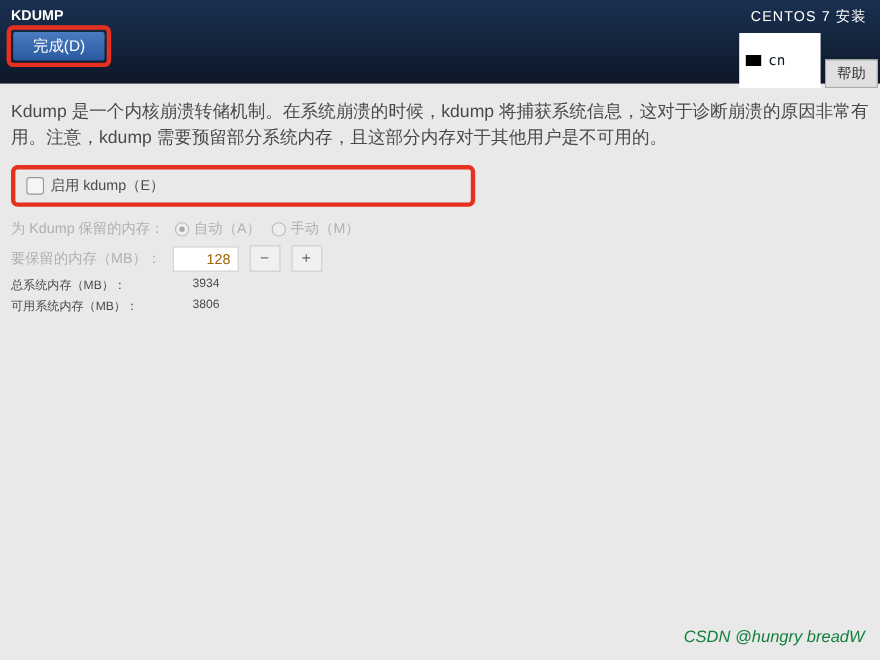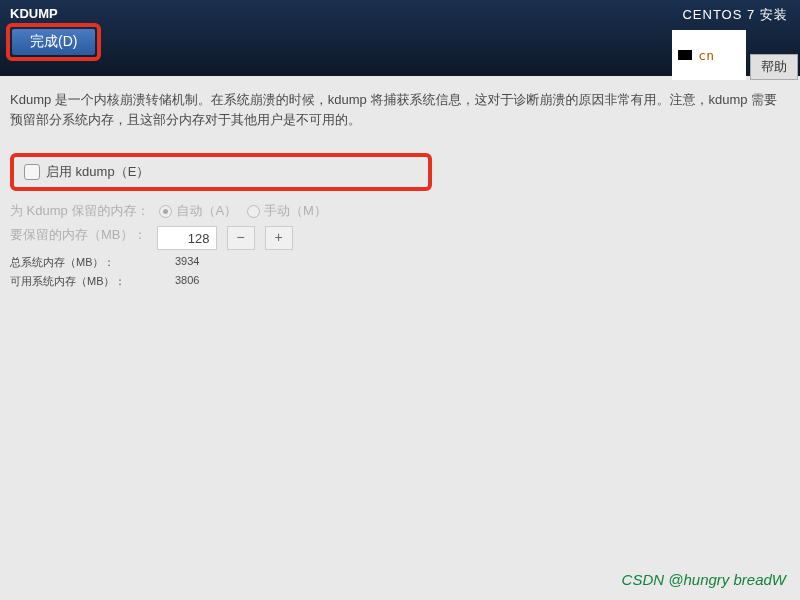--- a/index.html
+++ b/index.html
@@ -5,33 +5,33 @@
     * { margin: 0; padding: 0; box-sizing: border-box; }
     body { font-family: sans-serif; width: 800px; height: 600px; background: #e9e9e9; overflow: hidden; position: relative; }
     .header { background: linear-gradient(180deg, #1a3050 0%, #0d1828 100%); height: 76px; color: #fff; display: flex; justify-content: space-between; padding: 4px 0 0 0; }
     .header-left { display: flex; flex-direction: column; }
     .header-title { font-size: 13px; font-weight: bold; padding: 2px 10px; color: #fff; }
     .done-button-wrap { border: 4px solid #e63020; border-radius: 6px; display: inline-block; margin: 0 6px 2px 6px; padding: 2px; }
     .done-button { background: linear-gradient(180deg, #4a7abf 0%, #2a5a9f 100%); color: #fff; border: none; padding: 4px 18px; font-size: 14px; border-radius: 2px; cursor: pointer; text-align: center; }
     .header-right { display: flex; flex-direction: column; align-items: center; padding-right: 2px; }
     .header-right-title { font-size: 13px; color: #fff; padding: 2px 10px; letter-spacing: 1px; }
     .header-controls { display: flex; gap: 4px; margin-top: 4px; padding-right: 0; }
-    .lang-selector { background: #fff; color: #a16207; padding: 3px 32px 3px 6px; font-size: 13px; display: flex; align-items: center; gap: 6px; font-family: monospace; }
+    .lang-selector { background: #fff; color: #0f172a; padding: 3px 32px 3px 6px; font-size: 13px; display: flex; align-items: center; gap: 6px; font-family: monospace; }
     .kbd-icon { display: inline-block; width: 14px; height: 10px; background: #000; position: relative; }
     .help-button { background: #e0e0e0; color: #333; padding: 3px 10px; border: 1px solid #aaa; font-size: 13px; cursor: pointer; margin-top: 24px; }
     .content { padding: 14px 10px; color: #4a4a4a; font-size: 13px; }
-    .description { line-height: 1.5; font-size: 13px; margin-bottom: 24px; }
+    .description { line-height: 1.5; font-size: 16px; margin-bottom: 12px; }
     .checkbox-row-wrap { border: 4px solid #e63020; border-radius: 6px; display: inline-block; padding: 6px 10px; width: 422px; margin-bottom: 8px; }
     .checkbox-row { display: flex; align-items: center; gap: 6px; }
     .checkbox { width: 16px; height: 16px; border: 1px solid #999; border-radius: 3px; background: #f5f5f5; cursor: pointer; }
-    .config-row { display: flex; gap: 10px; padding: 3px 0; color: #888; font-size: 13px; }
+    .config-row { display: flex; align-items: center; gap: 10px; padding: 3px 0; color: #888; font-size: 13px; }
     .radio-wrap { display: flex; align-items: center; gap: 4px; }
     .radio { width: 13px; height: 13px; border: 1px solid #bbb; border-radius: 50%; background: #eee; display: inline-flex; align-items: center; justify-content: center; }
     .radio-dot { width: 5px; height: 5px; border-radius: 50%; background: #aaa; }
-    .memory-input { width: 60px; padding: 3px 6px; text-align: right; border: 1px solid #ccc; background: #fff; font-size: 13px; color: #404040; }
+    .memory-input { width: 60px; padding: 3px 6px; text-align: right; border: 1px solid #ccc; background: #fff; font-size: 13px; color: #a16207; }
     .stepper-btn { width: 28px; height: 24px; border: 1px solid #ccc; background: #f0f0f0; color: #666; cursor: pointer; font-size: 14px; text-align: center; line-height: 20px; }
     .info-row { display: flex; padding: 2px 0; color: #4a4a4a; font-size: 11px; }
     .info-label { width: 165px; }
     .watermark { position: absolute; bottom: 12px; right: 14px; color: #15803d; font-size: 15px; font-style: italic; }
     .disabled { color: #b0b0b0; }
   </style>
 </head>
 <body>
 
 <div class="header">

